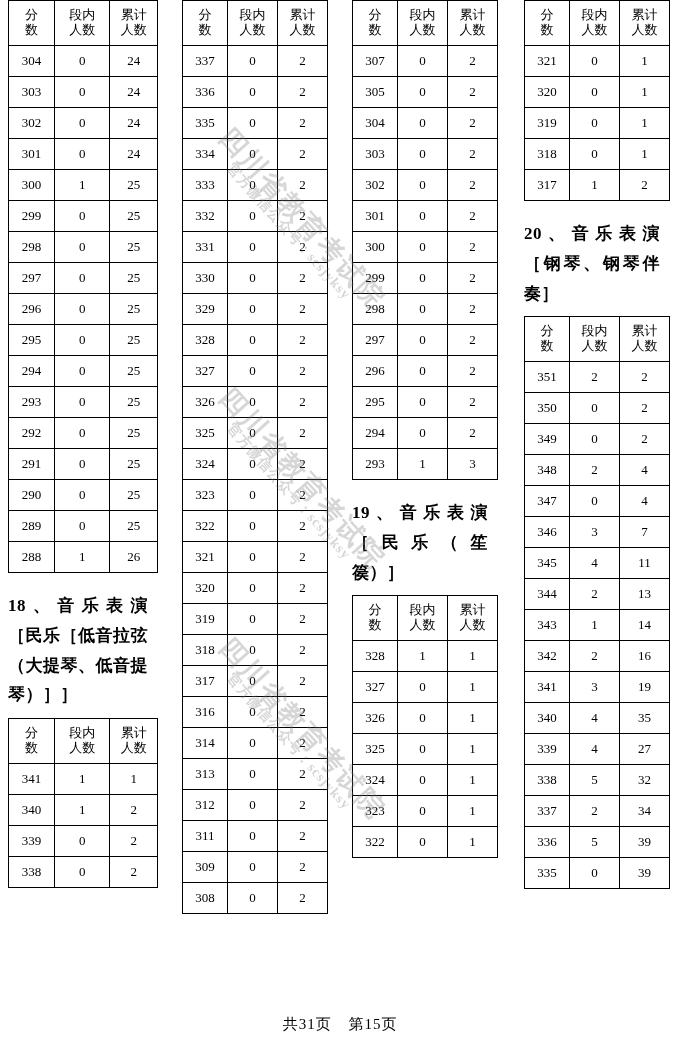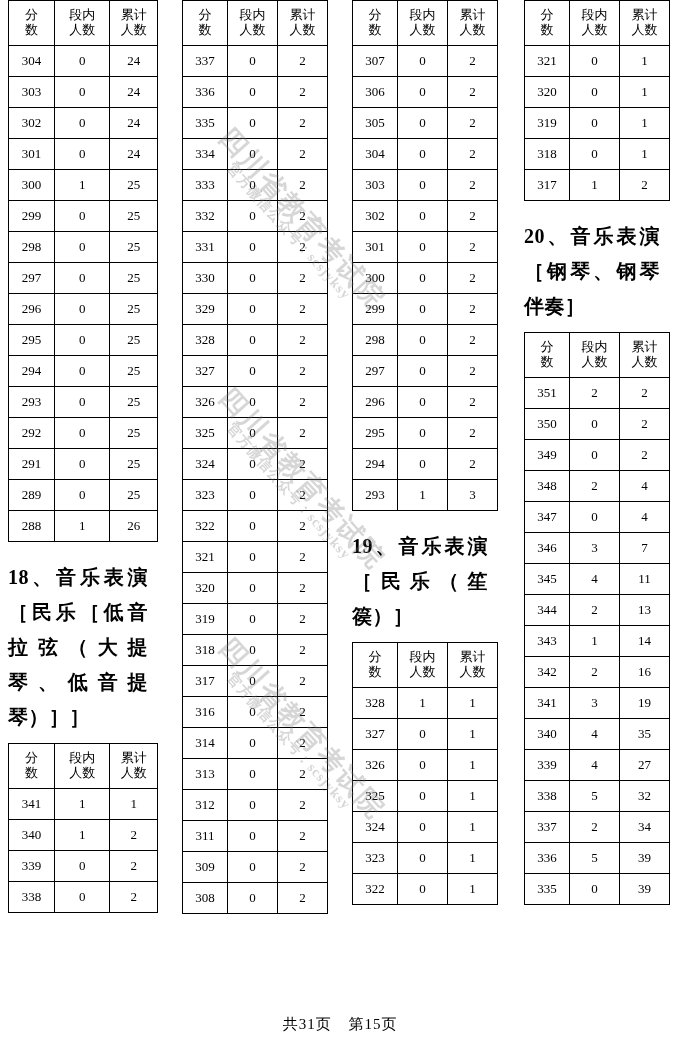--- a/index.html
+++ b/index.html
@@ -51,21 +51,21 @@
   }
   .c-score  { width: 46px; }
   .c-inband { width: 52px; }
   .c-cum    { width: 52px; }
 
   .w1 .c-score { width: 46px; }
   .w1 .c-inband { width: 56px; }
   .w1 .c-cum { width: 48px; }
 
   .section-title {
-    font-size: 20px;
+    font-size: 17px;
     font-weight: bold;
     line-height: 1.75;
     margin: 18px 10px 8px 0;
     letter-spacing: 0.5px;
   }
   .section-title.spread {
     text-align: justify;
   }
 
   
@@ -171,20 +171,25 @@
             <td class="c-score">292</td>
             <td class="c-inband">0</td>
             <td class="c-cum">25</td>
           </tr>
           <tr>
             <td class="c-score">291</td>
             <td class="c-inband">0</td>
             <td class="c-cum">25</td>
           </tr>
           <tr>
+            <td class="c-score">290</td>
+            <td class="c-inband">0</td>
+            <td class="c-cum">25</td>
+          </tr>
+          <tr>
             <td class="c-score">289</td>
             <td class="c-inband">0</td>
             <td class="c-cum">25</td>
           </tr>
           <tr>
             <td class="c-score">288</td>
             <td class="c-inband">1</td>
             <td class="c-cum">26</td>
           </tr>
         </tbody>
@@ -388,25 +393,20 @@
           <td class="c-cum">累计<br>人数</td>
         </tr>
       </thead>
       <tbody>
           <tr>
             <td class="c-score">307</td>
             <td class="c-inband">0</td>
             <td class="c-cum">2</td>
           </tr>
           <tr>
-            <td class="c-score">306</td>
-            <td class="c-inband">0</td>
-            <td class="c-cum">2</td>
-          </tr>
-          <tr>
             <td class="c-score">305</td>
             <td class="c-inband">0</td>
             <td class="c-cum">2</td>
           </tr>
           <tr>
             <td class="c-score">304</td>
             <td class="c-inband">0</td>
             <td class="c-cum">2</td>
           </tr>
           <tr>

